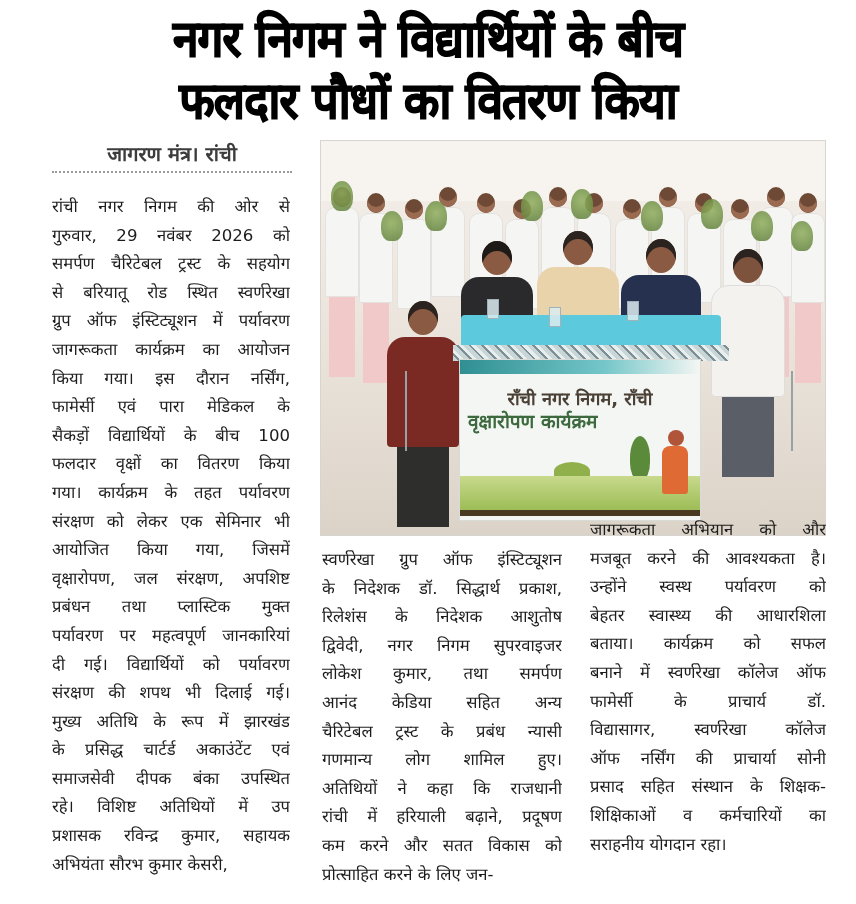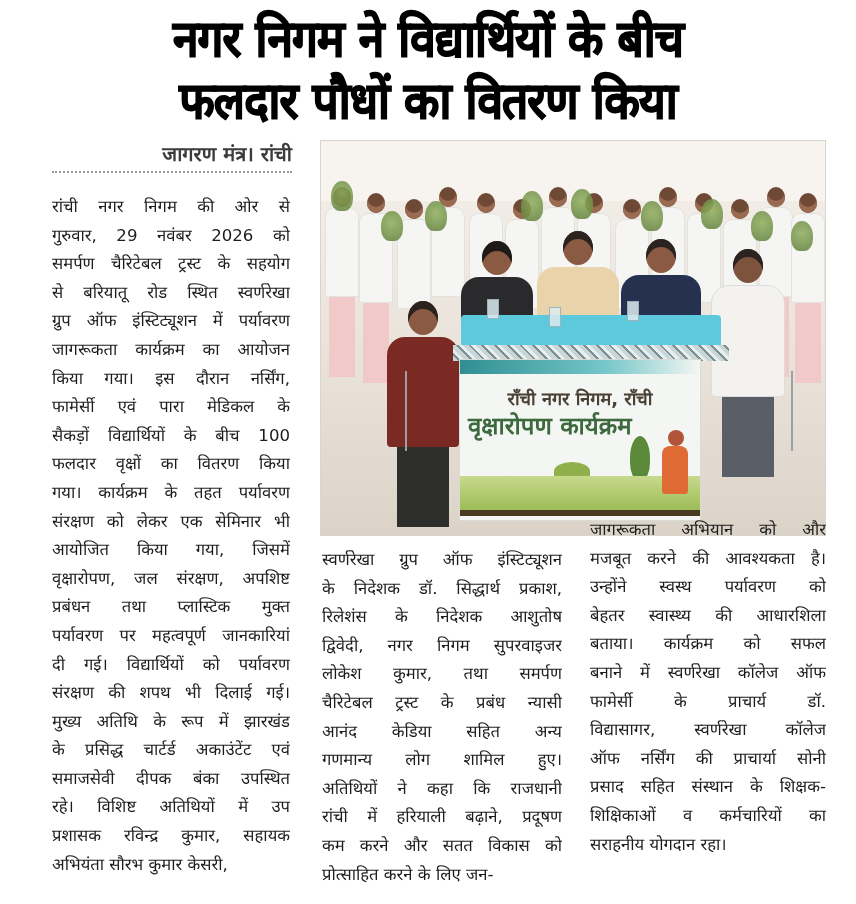--- a/index.html
+++ b/index.html
@@ -5,21 +5,21 @@
   html, body { margin: 0; padding: 0; background: #ffffff; }
   body { width: 856px; height: 904px; position: relative; overflow: hidden;
          font-family: "DejaVu Sans", sans-serif; color: #1a1a1a; }
   .headline { position: absolute; left: 0; width: 856px; text-align: center;
               font-family: "DejaVu Sans", sans-serif; font-weight: 900;
               color: #000; letter-spacing: -1px; }
   .headline .line { display: block; font-size: 50px; line-height: 62px;
                     transform: scaleX(0.92); transform-origin: center;
                     -webkit-text-stroke: 1.2px #000; }
   .byline { position: absolute; left: 52px; top: 140px; width: 240px;
-            font-weight: bold; font-size: 20px; color: #3c3c3c; text-align: right;
+            font-weight: bold; font-size: 20px; color: #3c3c3c; text-align: center;
             padding-bottom: 4px; border-bottom: 2px dotted #9a9a9a; }
   .col { position: absolute; font-size: 16.6px; line-height: 28.6px;
          text-align: justify; text-align-last: justify; color: #1c1c1c; }
   .col .ln { display: block; white-space: nowrap; text-align: justify;
              text-align-last: justify; overflow: hidden; height: 28.6px; }
   .col .ln.last { text-align-last: left; }
   #col-left { left: 52px; top: 193px; width: 238px; }
   #col-mid { left: 322px; top: 546px; width: 240px; }
   #col-right { left: 590px; top: 516px; width: 236px; }
 
@@ -45,21 +45,21 @@
                  background: #5cc9dd; border-radius: 4px; }
   .table-edge { position: absolute; left: 132px; top: 204px; width: 276px; height: 16px;
                 background: repeating-linear-gradient(45deg, #c9d6d8 0 4px, #7c8f95 4px 6px, #e8eeee 6px 9px); }
   .banner { position: absolute; left: 138px; top: 218px; width: 242px; height: 162px;
             background: #f4f6f3; border: 1px solid #d9dcd6; box-sizing: border-box; overflow: hidden; }
   .banner .sky { position: absolute; left: 0; top: 0; width: 100%; height: 14px;
                  background: linear-gradient(90deg, #2f8f92, #74c6c9 60%, #f4f6f3); }
   .banner .t1 { position: absolute; left: 0; top: 26px; width: 100%; text-align: center;
                 font-size: 18px; font-weight: bold; color: #4a4036; }
   .banner .t2 { position: absolute; left: 8px; top: 48px; white-space: nowrap;
-                font-size: 24px; font-weight: bold; color: #3c6a3e; }
+                font-size: 19px; font-weight: bold; color: #3c6a3e; }
   .banner .grass { position: absolute; left: 0; bottom: 10px; width: 100%; height: 34px;
                    background: linear-gradient(#c8d98c, #9cbd56); }
   .banner .soil { position: absolute; left: 0; bottom: 4px; width: 100%; height: 6px; background: #4b3a22; }
   .banner .tree { position: absolute; right: 50px; bottom: 40px; width: 20px; height: 44px;
                   border-radius: 50% 50% 40% 40%; background: #5a8a3a; }
   .banner .bush { position: absolute; right: 110px; bottom: 40px; width: 36px; height: 18px;
                   border-radius: 50% 50% 0 0; background: #8fb04a; }
   .banner .kid { position: absolute; right: 12px; bottom: 26px; width: 26px; height: 48px;
                  background: #e06a34; border-radius: 8px 8px 3px 3px; }
   .banner .kid-head { position: absolute; right: 16px; bottom: 74px; width: 16px; height: 16px;
@@ -226,22 +226,22 @@
     <div class="kid"></div>
   </div>
 </div>
 
 <div id="col-mid" class="col">
     <span class="ln">स्वर्णरेखा ग्रुप ऑफ इंस्टिट्यूशन</span>
     <span class="ln">के निदेशक डॉ. सिद्धार्थ प्रकाश,</span>
     <span class="ln">रिलेशंस के निदेशक आशुतोष</span>
     <span class="ln">द्विवेदी, नगर निगम सुपरवाइजर</span>
     <span class="ln">लोकेश कुमार, तथा समर्पण</span>
+    <span class="ln">आनंद केडिया सहित अन्य</span>
     <span class="ln">चैरिटेबल ट्रस्ट के प्रबंध न्यासी</span>
-    <span class="ln">आनंद केडिया सहित अन्य</span>
     <span class="ln">गणमान्य लोग शामिल हुए।</span>
     <span class="ln">अतिथियों ने कहा कि राजधानी</span>
     <span class="ln">रांची में हरियाली बढ़ाने, प्रदूषण</span>
     <span class="ln">कम करने और सतत विकास को</span>
     <span class="ln last">प्रोत्साहित करने के लिए जन-</span>
   </div>
 <div id="col-right" class="col">
     <span class="ln">जागरूकता अभियान को और</span>
     <span class="ln">मजबूत करने की आवश्यकता है।</span>
     <span class="ln">उन्होंने स्वस्थ पर्यावरण को</span>

